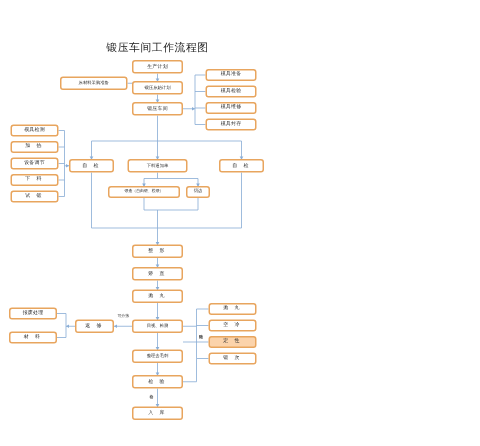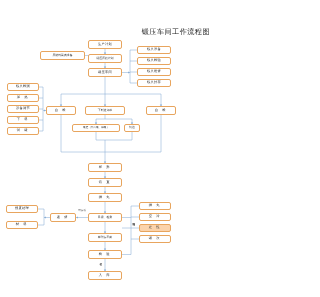--- a/index.html
+++ b/index.html
@@ -7,21 +7,21 @@
     width:210px;height:297px;
     background:#ffffff;
     font-family:"DejaVu Sans","Liberation Sans",sans-serif;
     overflow:hidden;
     position:relative;
   }
   #chart{position:absolute;left:0;top:0;width:210px;height:297px;}
   .title{
     position:absolute;
     left:0;width:210px;
-    text-align:right;
+    text-align:center;
     font-size:7.2px;
     letter-spacing:0.4px;
     color:#1a1a1a;
     font-family:Liberation Mono, monospace;
   }
   .node{
     position:absolute;
     box-sizing:border-box;
     border:0.7px solid #e8a55e;
     border-radius:2px;

